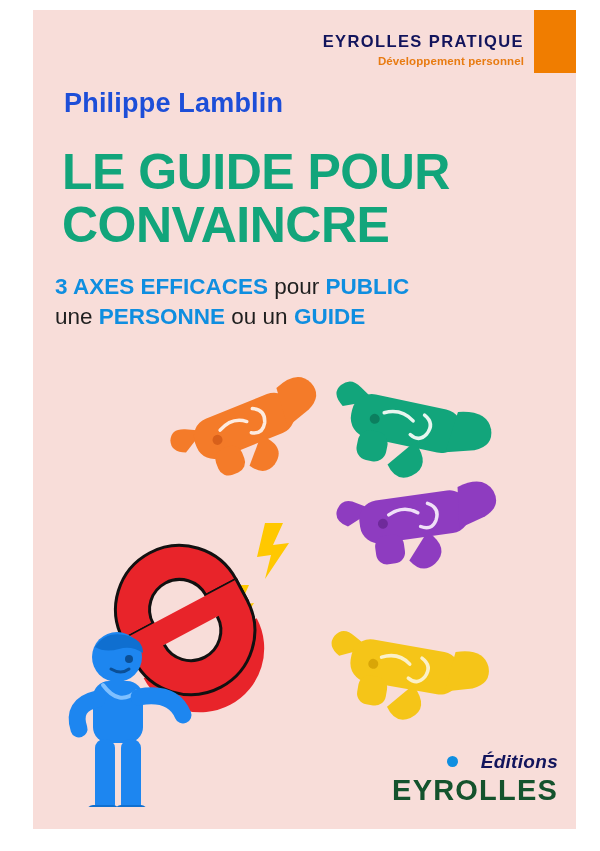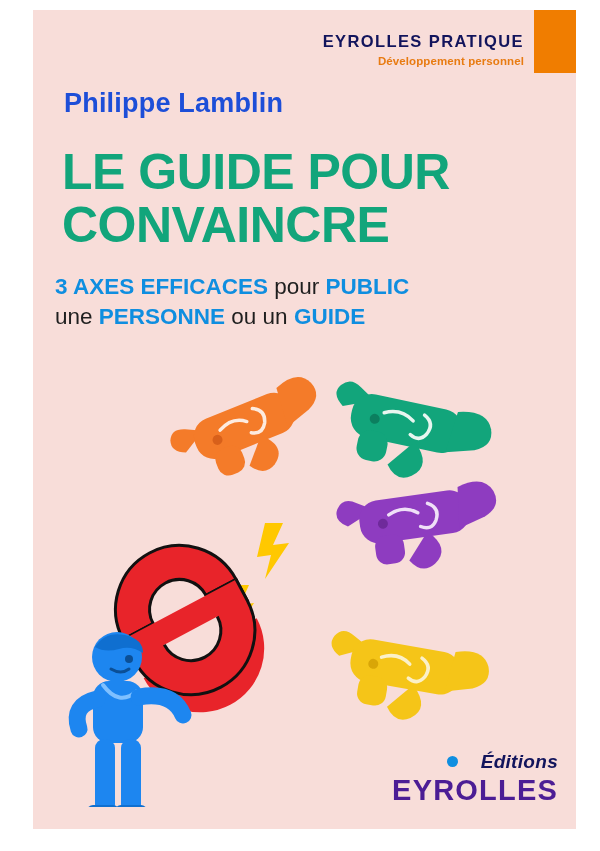--- a/index.html
+++ b/index.html
@@ -154,21 +154,21 @@
   .logo-dot {
     display: inline-block;
     width: 11px;
     height: 11px;
     border-radius: 50%;
     background: #0f8ee0;
   }
   .logo-row2 {
     font-size: 29px;
     font-weight: bold;
-    color: #4c1d95;
+    color: #14532d;
     letter-spacing: 1.2px;
     margin-top: 5px;
   }
 </style>
 </head>
 <body>
 
 <div class="cover">
 
   <div class="page-edge-top"></div>

